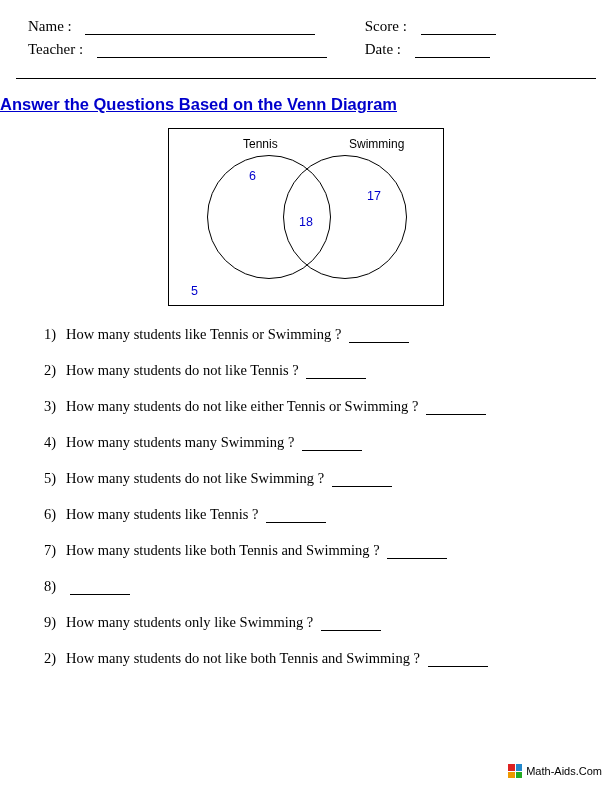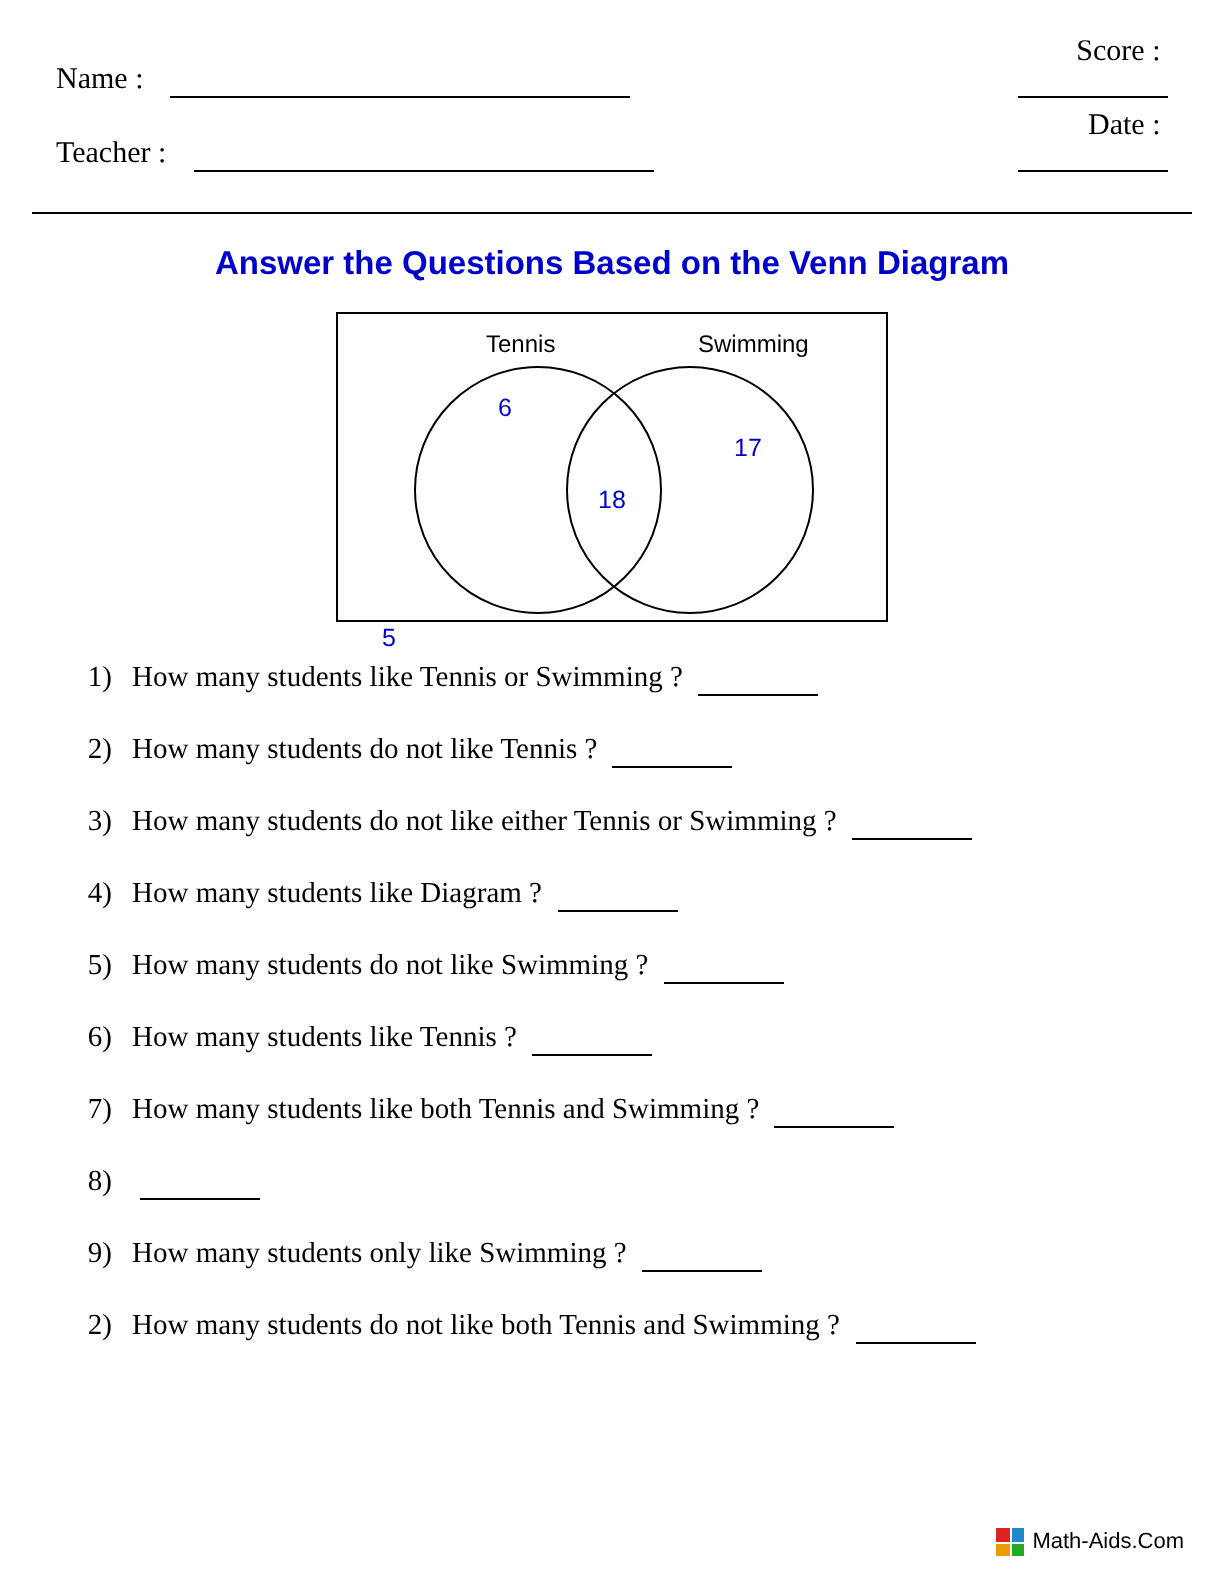--- a/index.html
+++ b/index.html
@@ -24,48 +24,48 @@
     .header-left {
       display: flex;
       align-items: flex-end;
       width: 58%;
     }
     .header-right {
       display: flex;
       align-items: flex-end;
       justify-content: flex-start;
       width: 42%;
-      flex-direction: column;
     }
     .field-label {
       font-size: 15px;
       white-space: pre;
     }
     .field-line {
       display: inline-block;
       border-bottom: 1px solid #000;
       height: 14px;
     }
     .line-long { width: 230px; margin-left: 10px; }
     .line-short { width: 75px; margin-left: 10px; }
     .hr {
       border-top: 1px solid #000;
       margin: 6px 16px 0 16px;
     }
     .title {
-      text-align: center;
+      text-align: left;
       color: #0000cc;
       font-weight: bold;
       font-size: 16.5px;
       font-family: Arial, Helvetica, sans-serif;
       margin: 16px 0 14px 0;
+      text-decoration: underline;
     }
     .venn-box {
       width: 276px;
-      height: 155px;
+      height: 178px;
       border: 1px solid #000;
       margin: 0 auto 20px auto;
       position: relative;
     }
     .venn-label {
       position: absolute;
       font-family: Arial, Helvetica, sans-serif;
       font-size: 12px;
       color: #000;
     }
@@ -105,21 +105,21 @@
     .answer-line {
       display: inline-block;
       width: 60px;
       border-bottom: 1px solid #000;
       margin-left: 4px;
       height: 13px;
     }
     .footer {
       position: absolute;
       bottom: 14px;
-      right: 20px;
+      right: 10px;
       font-family: Arial, Helvetica, sans-serif;
       font-size: 11px;
       display: flex;
       align-items: center;
       gap: 4px;
     }
     .footer-icon {
       width: 14px; height: 14px;
       display: grid;
       grid-template-columns: 1fr 1fr;
@@ -180,21 +180,21 @@
     <span class="q-text">How many students do not like Tennis ? </span>
     <span class="answer-line"></span>
   </div>
   <div class="q-row">
     <span class="q-num">3)</span>
     <span class="q-text">How many students do not like either Tennis or Swimming ? </span>
     <span class="answer-line"></span>
   </div>
   <div class="q-row">
     <span class="q-num">4)</span>
-    <span class="q-text">How many students like Diagram ? </span>
+    <span class="q-text">How many students many Swimming ? </span>
     <span class="answer-line"></span>
   </div>
   <div class="q-row">
     <span class="q-num">5)</span>
     <span class="q-text">How many students do not like Swimming ? </span>
     <span class="answer-line"></span>
   </div>
   <div class="q-row">
     <span class="q-num">6)</span>
     <span class="q-text">How many students like Tennis ? </span>

